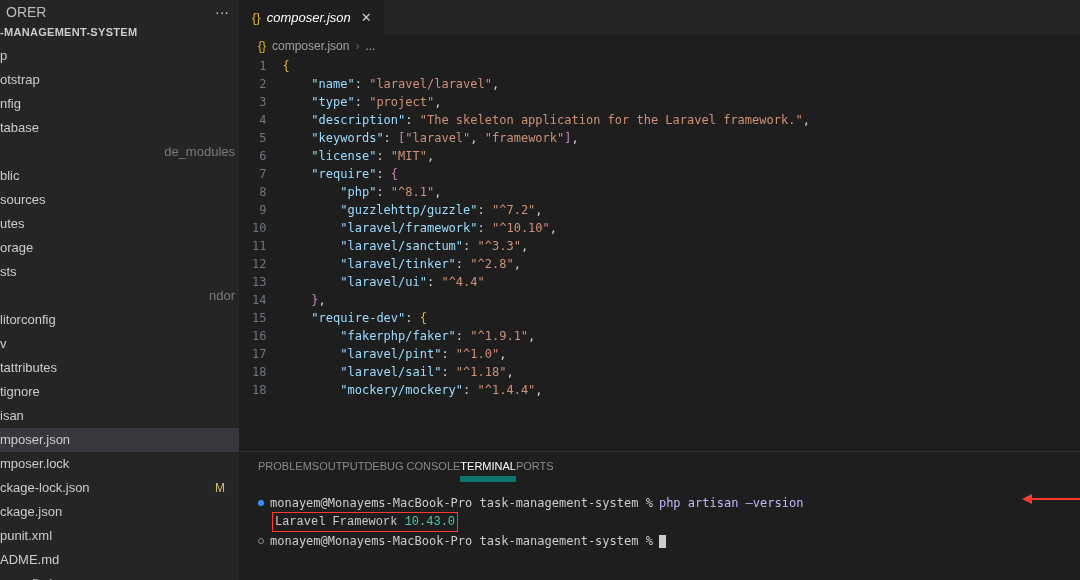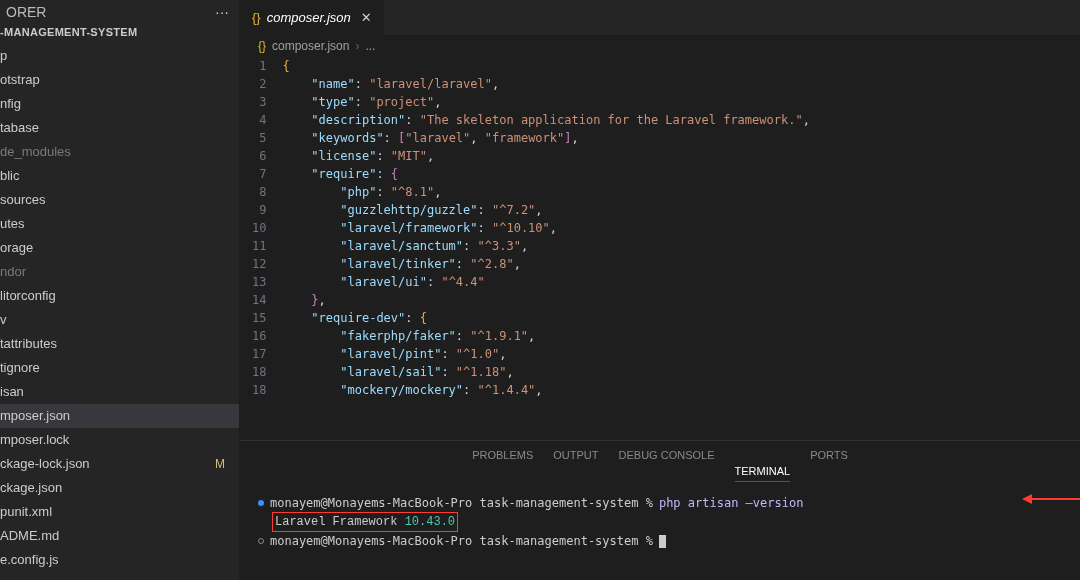--- a/index.html
+++ b/index.html
@@ -47,21 +47,21 @@
 }
 .tree-item {
   padding: 2px 4px 2px 0;
   color: #cccccc;
   cursor: pointer;
   display: flex;
   align-items: center;
   justify-content: space-between;
   line-height: 20px;
 }
-.tree-item.muted { color: #7a7a7a; }
+.tree-item.muted { color: #7a7a7a; justify-content: flex-end; }
 .tree-item.selected { background: #37373d; }
 .tree-item .badge {
   color: #d7ba7d;
   margin-right: 10px;
   font-size: 12px;
 }
 .main {
   flex: 1;
   display: flex;
   flex-direction: column;
@@ -117,28 +117,26 @@
 .tok-bracket { color: #c586c0; }
 .tok-key { color: #9cdcfe; }
 .tok-str { color: #ce9178; }
 .tok-punc { color: #d4d4d4; }
 .terminal-panel {
   border-top: 1px solid #333;
   background: #1e1e1e;
 }
 .terminal-tabs {
   display: flex;
-  gap: 20px;
   padding: 8px 18px 6px 18px;
   font-size: 11px;
   color: #8a8a8a;
-  justify-content: center;
 }
 .terminal-tabs .ttab { cursor: pointer; padding-bottom: 4px; }
-.terminal-tabs .ttab.active { color: #ffffff; border-bottom: 1px solid #0f766e; margin-top: 16px; }
+.terminal-tabs .ttab.active { color: #ffffff; border-bottom: 6px solid #0f766e; }
 .terminal-body {
   font-family: "Menlo", "Monaco", monospace;
   font-size: 12px;
   padding: 6px 18px 30px 18px;
   line-height: 18px;
   position: relative;
 }
 .tline { display: flex; align-items: center; gap: 6px; }
 .dot { width: 6px; height: 6px; border-radius: 50%; display: inline-block; }
 .dot.blue { background: #3794ff; }
@@ -196,20 +194,23 @@
         <span>blic</span>
       </div>
       <div class="tree-item">
         <span>sources</span>
       </div>
       <div class="tree-item">
         <span>utes</span>
       </div>
       <div class="tree-item">
         <span>orage</span>
+      </div>
+      <div class="tree-item">
+        <span>sts</span>
       </div>
       <div class="tree-item muted">
         <span>ndor</span>
       </div>
       <div class="tree-item">
         <span>litorconfig</span>
       </div>
       <div class="tree-item">
         <span>v</span>
       </div>

